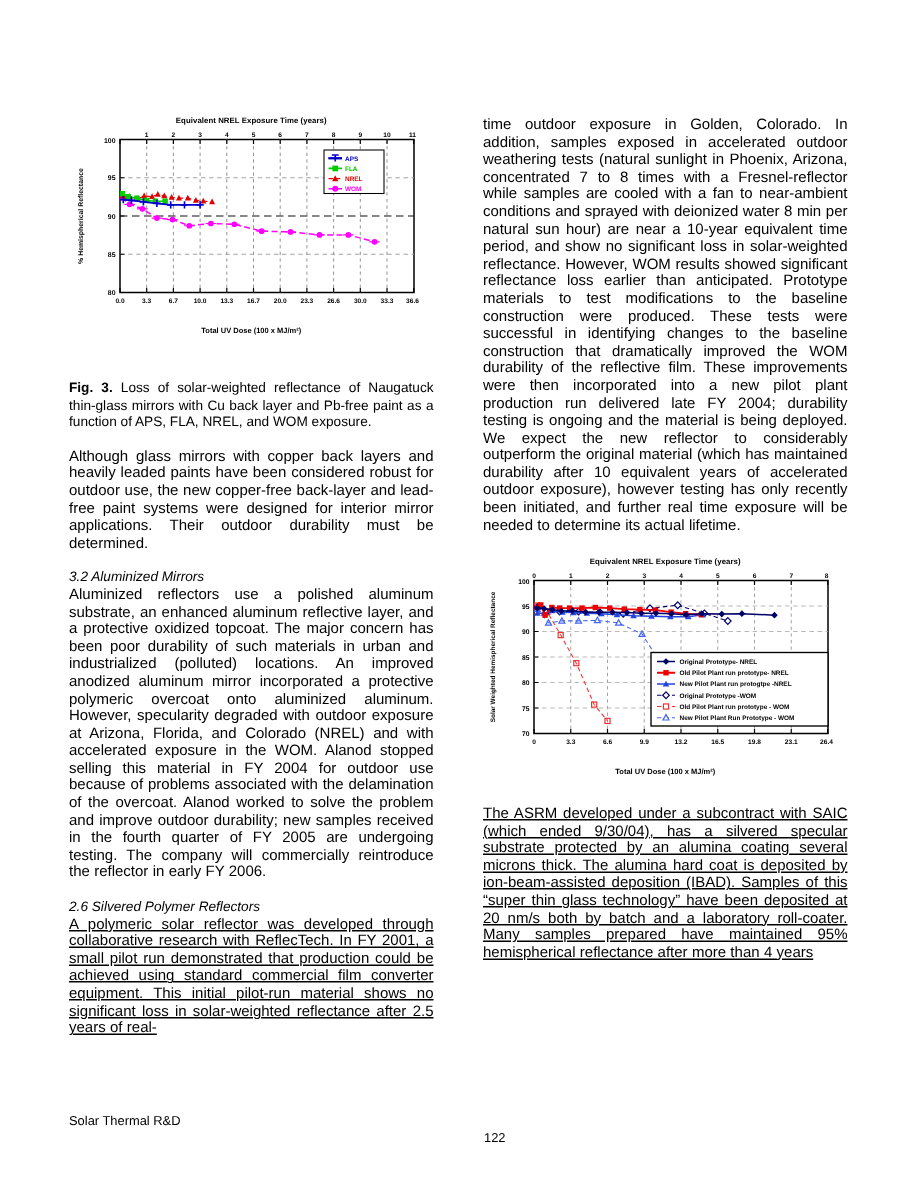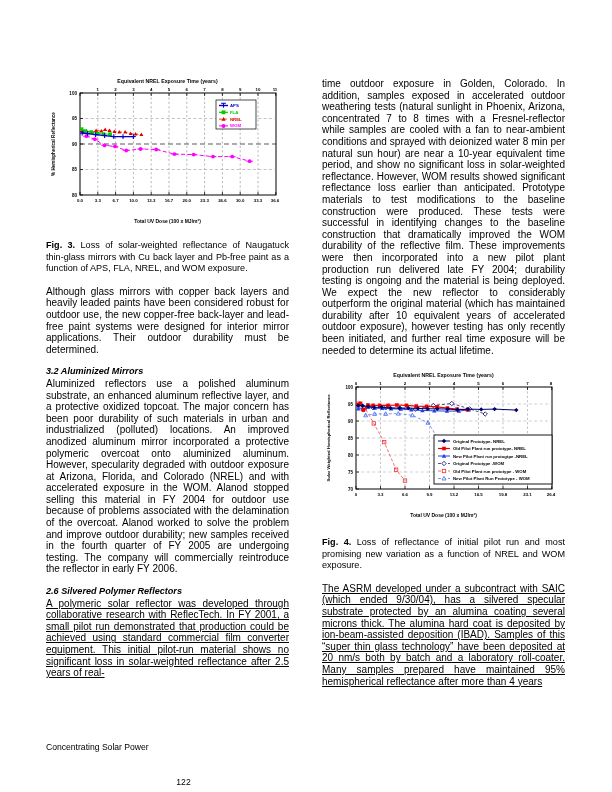--- a/index.html
+++ b/index.html
@@ -37,21 +37,21 @@
     text-align: justify;
     text-justify: inter-word;
     word-spacing: 0.1px;
   }
   p.body.tight { margin-bottom: 0; text-decoration: underline; }
   .sec-head {
     margin: 0;
     font-size: 9.1px;
     line-height: 11.6px;
     font-style: italic;
-    font-weight: bold;
+    font-weight: normal;
   }
   .caption {
     margin: 0 0 11px 0;
     font-size: 9.1px;
     line-height: 11.6px;
     text-align: justify;
   }
   .caption b { font-weight: bold; }
 
   
@@ -59,24 +59,23 @@
     position: absolute;
     left: 46px;
     top: 742px;
     width: 520px;
     font-size: 8.6px;
     line-height: 10.6px;
   }
   .footer .fline { display: block; }
   .footer .pageno {
     position: absolute;
-    left: 0; top: 10.6px;
+    left: 16px; top: 10.6px;
     width: 275px;
-    text-align: center;
-    margin-top: 24px;
+    text-align: right;
   }
 
   
   .figure {
     position: absolute;
   }
   #figure-1 { left: 46px; top: 78px; width: 243px; height: 155px; }
   #figure-2 { left: 322px; top: 372px; width: 243px; height: 152px; }
 
   .fig-title {
@@ -537,42 +536,38 @@
           <polygon points="122,97.4 124,101 120,101" fill="#ffffff" stroke="#4466ee" stroke-width="0.8"></polygon>
           <text class="axis-text" x="131" y="101" font-size="4.3" fill="#000000">New Pilot Plant Run Prototype - WOM</text>
         </g>
       </svg>
       <div class="fig-xlabel">
         <span>Total UV Dose  (100 x MJ/m²)</span>
       </div>
     </div>
   </div>
 
-  <div class="col col-left" style="top:240px;">
+  <div class="col col-left" style="top:253px;">
     <p class="caption">
       <b>Fig. 3.</b>
       <span>Loss of solar-weighted reflectance of Naugatuck thin-glass mirrors with Cu back layer and Pb-free paint as a function of APS, FLA, NREL, and WOM exposure.</span>
     </p>
     <p class="body">Although glass mirrors with copper back layers and heavily leaded paints have been considered robust for outdoor use, the new copper-free back-layer and lead-free paint systems were designed for interior mirror applications. Their outdoor durability must be determined.</p>
     <p class="sec-head">3.2 Aluminized Mirrors</p>
     <p class="body">Aluminized reflectors use a polished aluminum substrate, an enhanced aluminum reflective layer, and a protective oxidized topcoat.  The major concern has been poor durability of such materials in urban and industrialized (polluted) locations. An improved anodized aluminum mirror incorporated a protective polymeric overcoat onto aluminized aluminum. However, specularity degraded with outdoor exposure at Arizona, Florida, and Colorado (NREL) and with accelerated exposure in the WOM.  Alanod stopped selling this material in FY 2004 for outdoor use because of problems associated with the delamination of the overcoat. Alanod worked to solve the problem and improve outdoor durability; new samples received in the fourth quarter of FY 2005 are undergoing testing. The company will commercially reintroduce the reflector in early FY 2006.</p>
     <p class="sec-head">2.6 Silvered Polymer Reflectors</p>
     <p class="body tight">A polymeric solar reflector was developed through collaborative research with ReflecTech.  In FY 2001, a small pilot run demonstrated that production could be achieved using standard commercial film converter equipment. This initial pilot-run material shows no significant loss in solar-weighted reflectance after 2.5 years of real-</p>
   </div>
 
   <div class="col col-right" style="top:78px;">
     <p class="body">time outdoor exposure in Golden, Colorado. In addition, samples exposed in accelerated outdoor weathering tests (natural sunlight in Phoenix, Arizona, concentrated 7 to 8 times with a Fresnel-reflector while samples are cooled with a fan to near-ambient conditions and sprayed with deionized water 8 min per natural sun hour) are near a 10-year equivalent time period, and show no significant loss in solar-weighted reflectance. However, WOM results showed significant reflectance loss earlier than anticipated. Prototype materials to test modifications to the baseline construction were produced. These tests were successful in identifying changes to the baseline construction that dramatically improved the WOM durability of the reflective film.  These improvements were then incorporated into a new pilot plant production run delivered late FY 2004; durability testing is ongoing and the material is being deployed.  We expect the new reflector to considerably outperform the original material (which has maintained durability after 10 equivalent years of accelerated outdoor exposure), however testing has only recently been initiated, and further real time exposure will be needed to determine its actual lifetime.</p>
   </div>
 
   <div class="col col-right" style="top:537px;">
-    <p class="caption">
-      <b>Fig. 4.</b>
-      <span>Loss of reflectance of initial pilot run and most promising new variation as a function of NREL and WOM exposure.</span>
-    </p>
     <p class="body tight">The ASRM developed under a subcontract with SAIC (which ended 9/30/04), has a silvered specular substrate protected by an alumina coating several microns thick.  The alumina hard coat is deposited by ion-beam-assisted deposition (IBAD). Samples of this “super thin glass technology” have been deposited at 20 nm/s both by batch and a laboratory roll-coater. Many samples prepared have maintained 95% hemispherical reflectance after more than 4 years</p>
   </div>
 
   <div class="footer">
-    <span class="fline">Concentrating Solar Power</span>
+    <span class="fline">Solar Thermal R&amp;D</span>
     <span class="pageno">122</span>
   </div>
 
 </div>
 
 </body></html>

